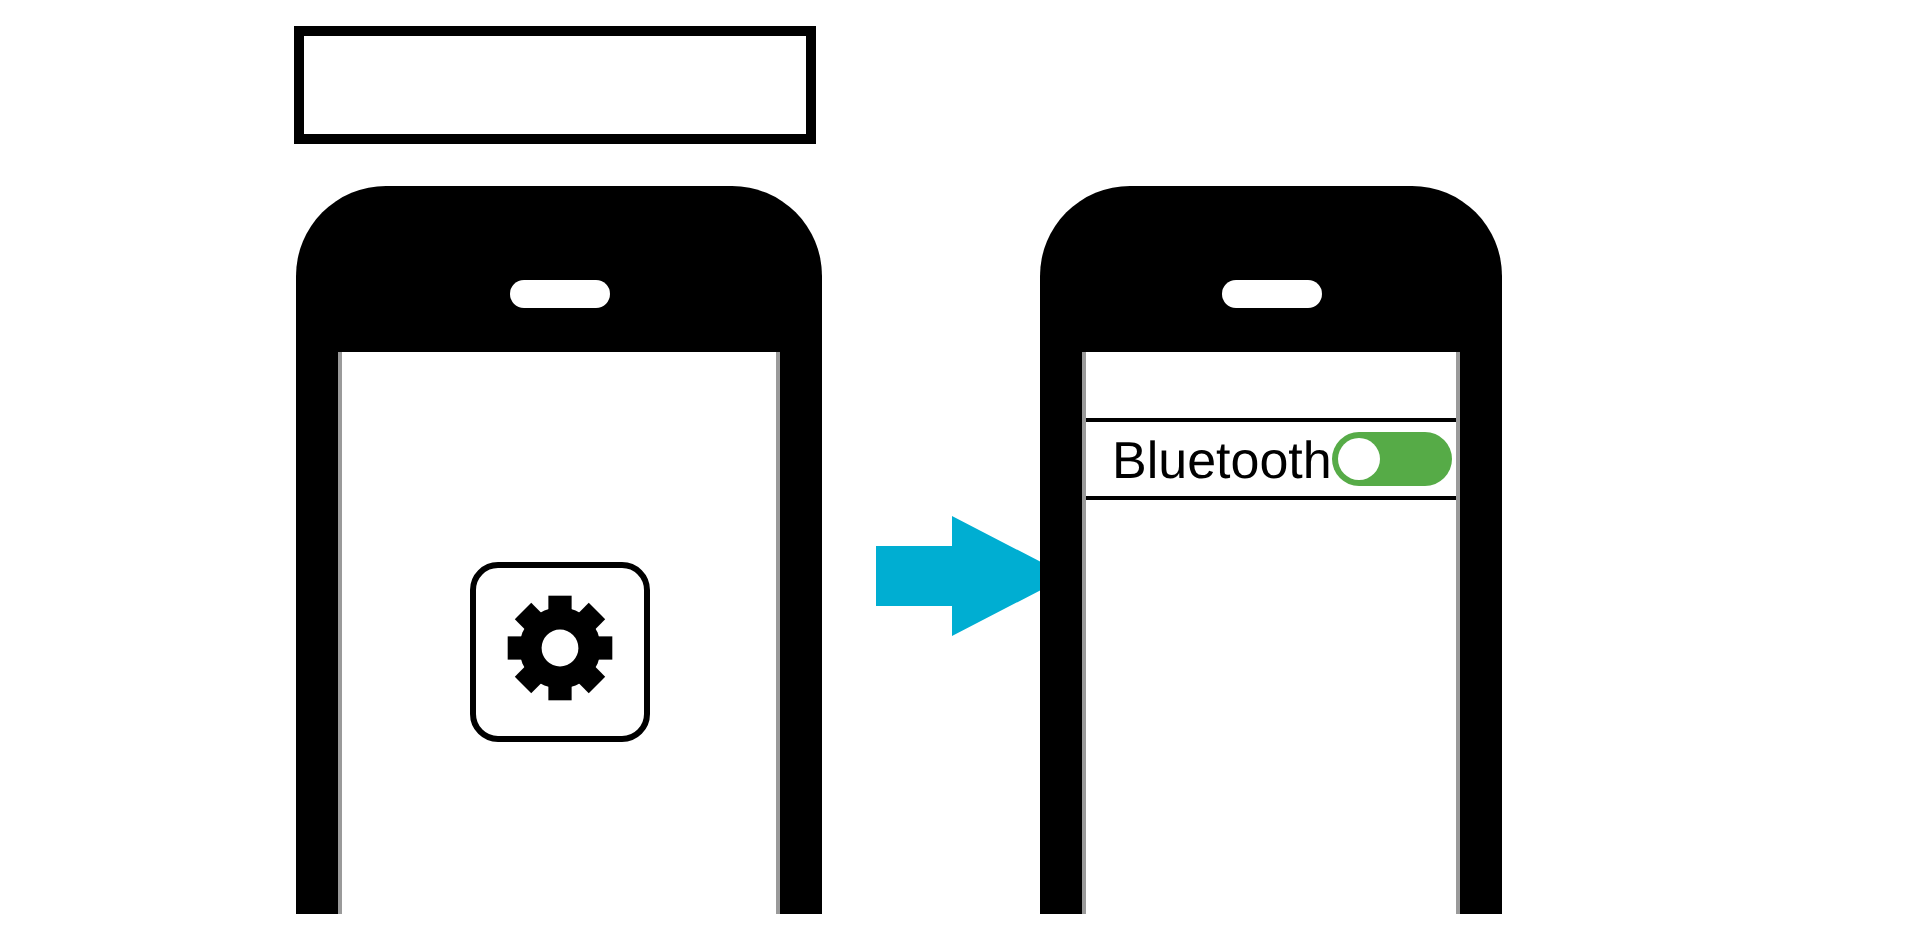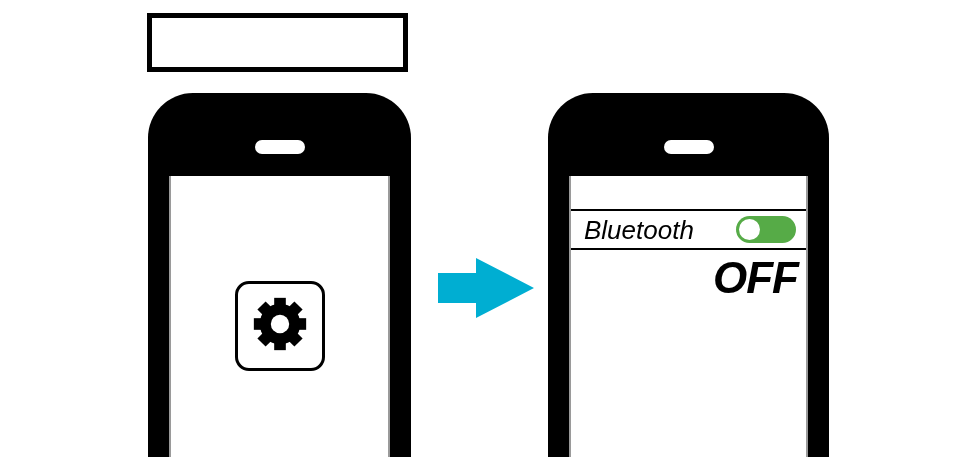--- a/index.html
+++ b/index.html
@@ -11,21 +11,21 @@
   .caption-box{
     position:absolute;left:147px;top:13px;width:261px;height:59px;
     background:#fff;border:5px solid #000;box-sizing:border-box;
   }
   
   .phone{
     position:absolute;top:93px;height:364px;background:#000;
     border-radius:45px 45px 0 0;
   }
   .phone.left{left:148px;width:263px;}
-  .phone.right{left:548px;width:281px;font-style:italic;}
+  .phone.right{left:520px;width:231px;}
   .speaker{
     position:absolute;top:47px;left:50%;transform:translateX(-50%);
     width:50px;height:14px;background:#fff;border-radius:7px;
   }
   .screen{
     position:absolute;top:83px;left:21px;right:21px;bottom:0;
     background:#fff;border-left:2px solid #9a9a9a;border-right:2px solid #9a9a9a;
   }
   
   .app-button{
@@ -96,17 +96,16 @@
   <div class="phone right">
     <div class="speaker"></div>
     <div class="screen">
       <div class="row-status"></div>
       <div class="row-bluetooth">
         <span class="bluetooth-label">Bluetooth</span>
         <span class="toggle">
           <span class="toggle-knob"></span>
         </span>
       </div>
-      <div class="row-off">OFF</div>
     </div>
   </div>
 
 </div>
 
 </body></html>

